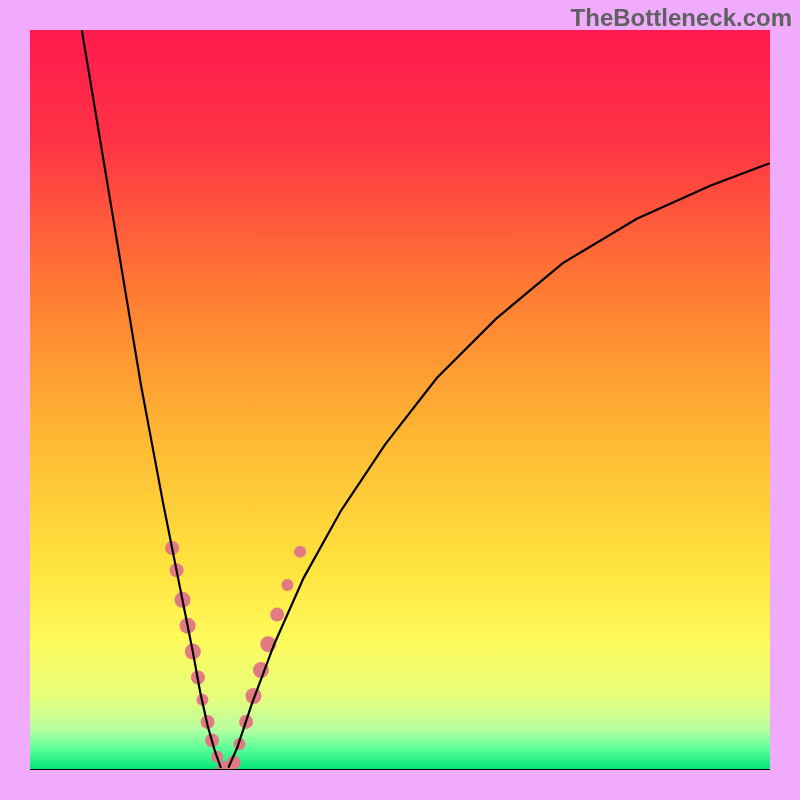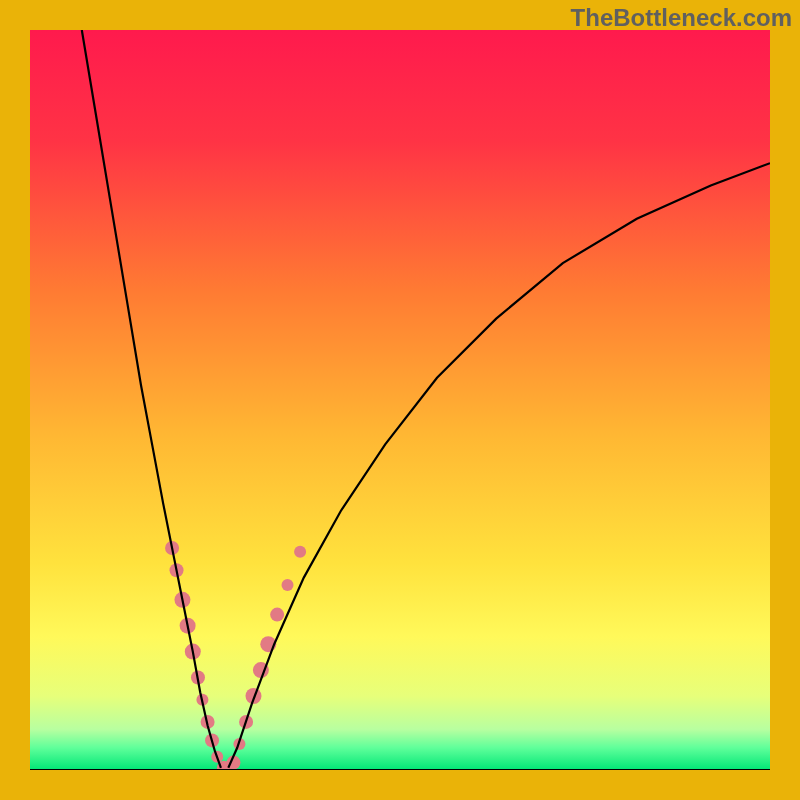--- a/index.html
+++ b/index.html
@@ -8,21 +8,21 @@
     width: 800px;
     height: 800px;
     overflow: hidden;
     background: #000;
     font-family: Arial, Helvetica, sans-serif;
   }
   .frame {
     position: relative;
     width: 800px;
     height: 800px;
-    background: #eab308;
+    background: #f0abfc;
   }
   .watermark {
     position: absolute;
     top: 4px;
     right: 8px;
     font-size: 24px;
     font-weight: bold;
     color: #606060;
     letter-spacing: 0px;
     z-index: 10;

